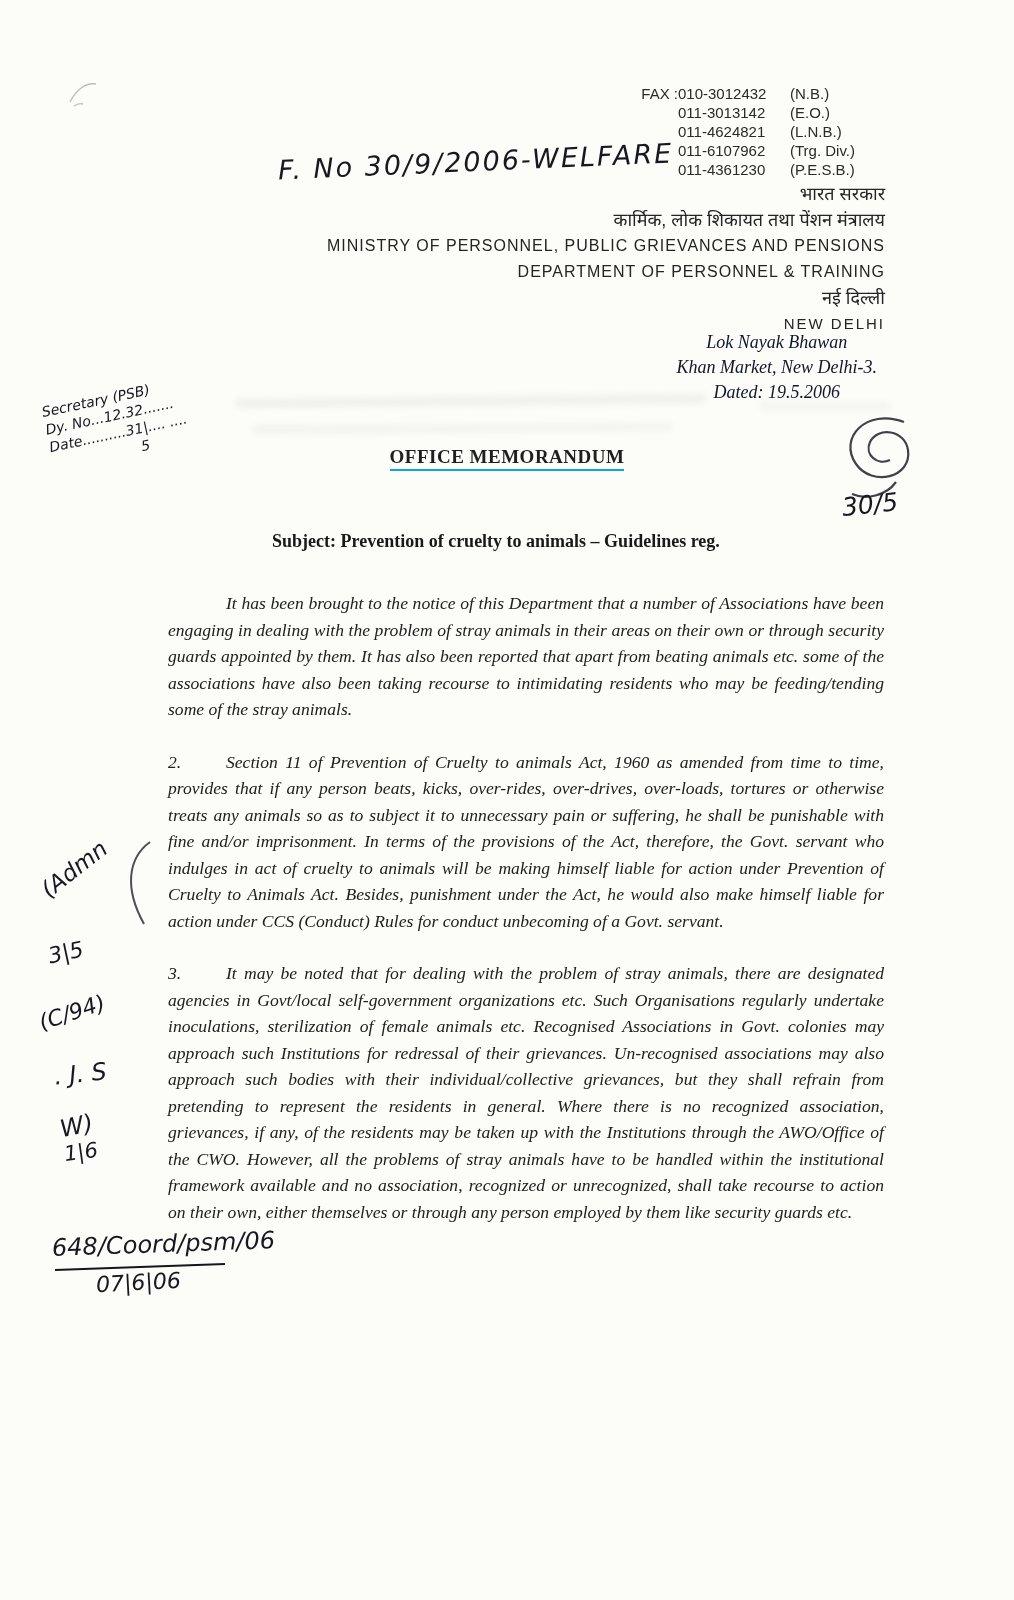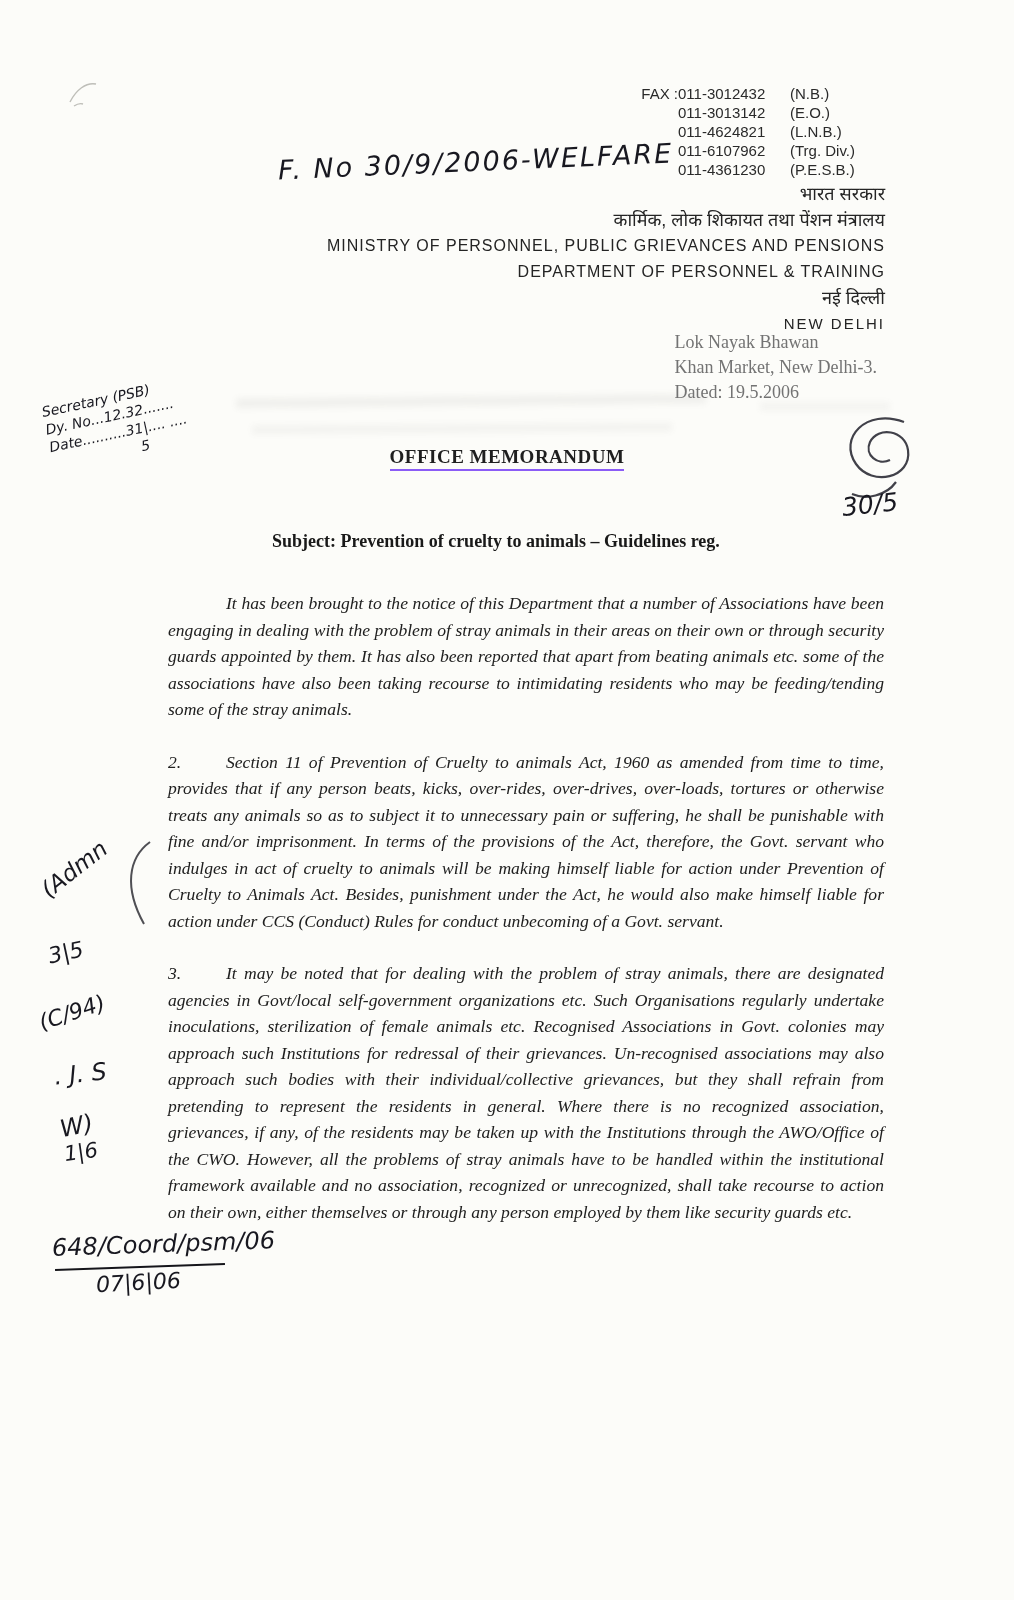--- a/index.html
+++ b/index.html
@@ -28,29 +28,29 @@
     text-align:right;color:#242424;
     font-family:"Liberation Sans", sans-serif;
   }
   .letterhead div{margin:0 0 4px 0;}
   .lh-hi{font-size:18px;line-height:22px;}
   .lh-en{font-size:16px;line-height:22px;letter-spacing:1px;}
   .lh-city-en{font-size:15px;letter-spacing:2px;}
   
   .address{
     position:absolute;top:330px;right:137px;
-    text-align:left;font-size:18px;line-height:25px;color:#737373;
+    text-align:center;font-size:18px;line-height:25px;color:#0f172a;font-style:italic;
   }
   
   .memo-title{
     position:absolute;top:446px;left:0;right:0;text-align:center;
   }
   .memo-title span{
     display:inline-block;font-size:19px;font-weight:bold;
-    letter-spacing:.5px;border-bottom:2px solid #8b5cf6;padding-bottom:1px;
+    letter-spacing:.5px;border-bottom:2px solid #0ea5e9;padding-bottom:1px;
   }
   .subject{
     position:absolute;top:531px;left:272px;
     font-size:18px;font-weight:bold;color:#191919;text-align:right;
   }
   
   .body-text{
     position:absolute;top:590px;left:152px;width:732px;
     font-size:17.6px;line-height:26.5px;text-align:justify;color:#202020;
   }
@@ -113,21 +113,21 @@
   <div class="smudge sm1"></div>
   <div class="smudge sm2"></div>
   <div class="smudge sm3"></div>
 
   <svg class="corner-scribble" width="46" height="40">
     <path d="M4,30 C10,18 20,10 30,12 M8,34 c3,-2 6,-3 9,-2" stroke="#8a8a84" stroke-width="1.4" fill="none" opacity="0.55"></path>
   </svg>
 
   <div class="fax-block">
     <div class="fax-row">
-      <span class="fl">FAX :</span><span class="fn">011-3012432</span><span class="fd">(N.B.)</span>
+      <span class="fl">FAX :</span><span class="fn">010-3012432</span><span class="fd">(N.B.)</span>
     </div>
     <div class="fax-row">
       <span class="fl"></span><span class="fn">011-3013142</span><span class="fd">(E.O.)</span>
     </div>
     <div class="fax-row">
       <span class="fl"></span><span class="fn">011-4624821</span><span class="fd">(L.N.B.)</span>
     </div>
     <div class="fax-row">
       <span class="fl"></span><span class="fn">011-6107962</span><span class="fd">(Trg. Div.)</span>
     </div>

